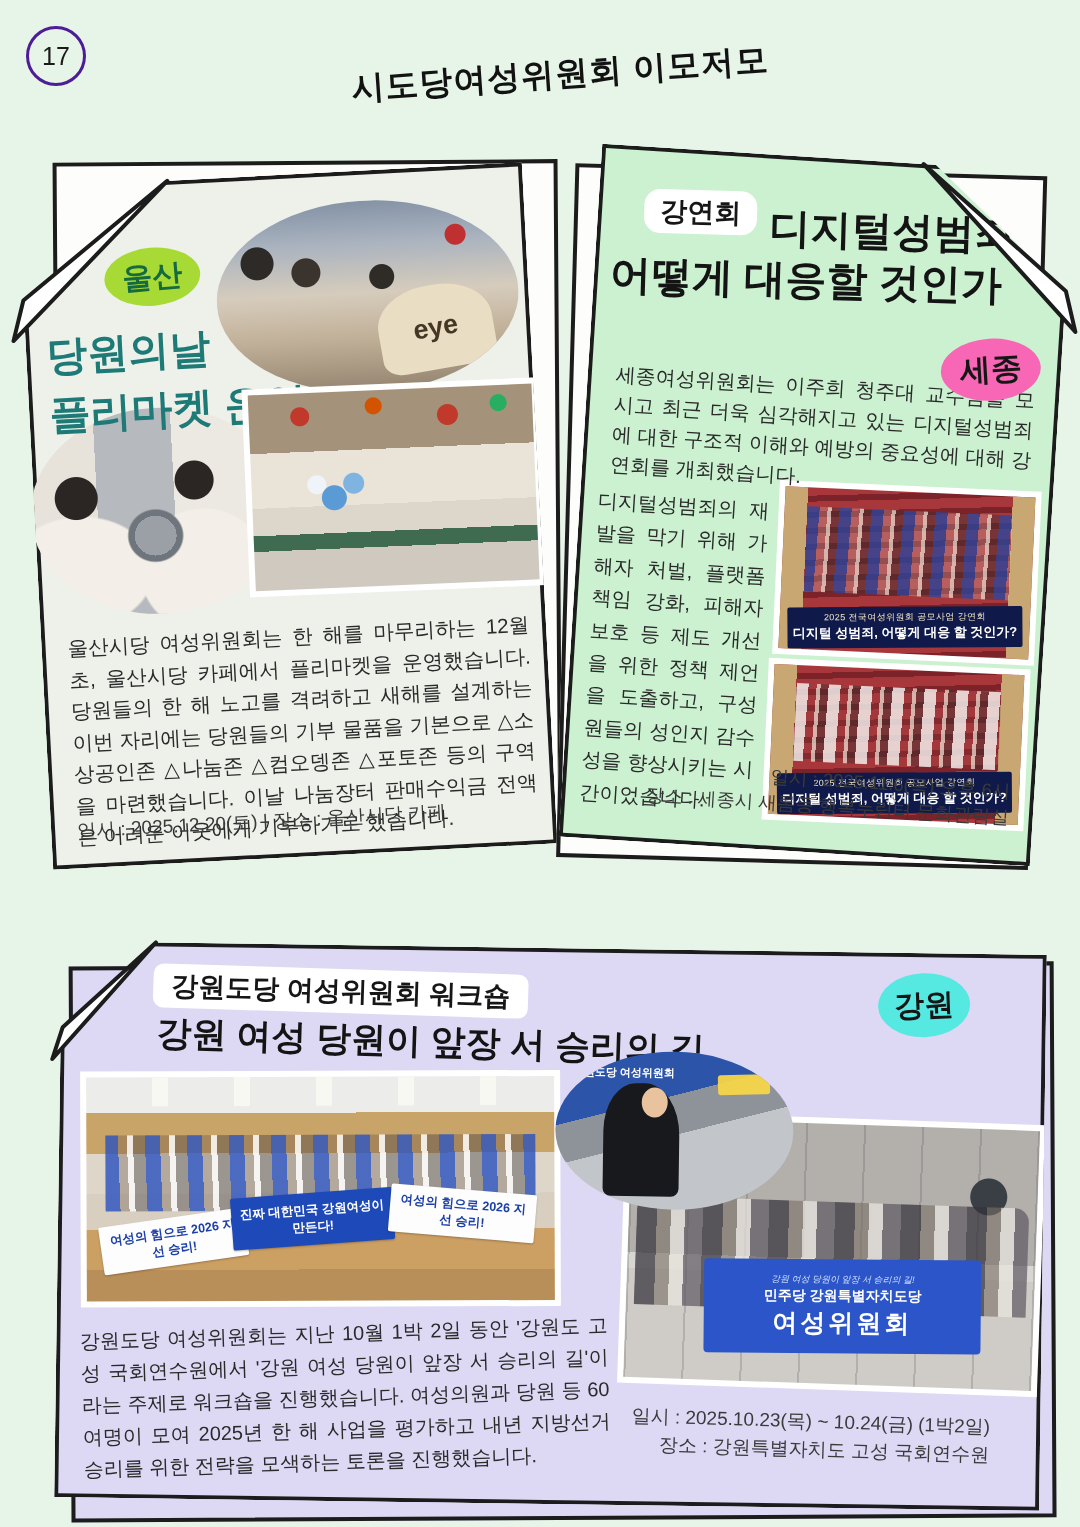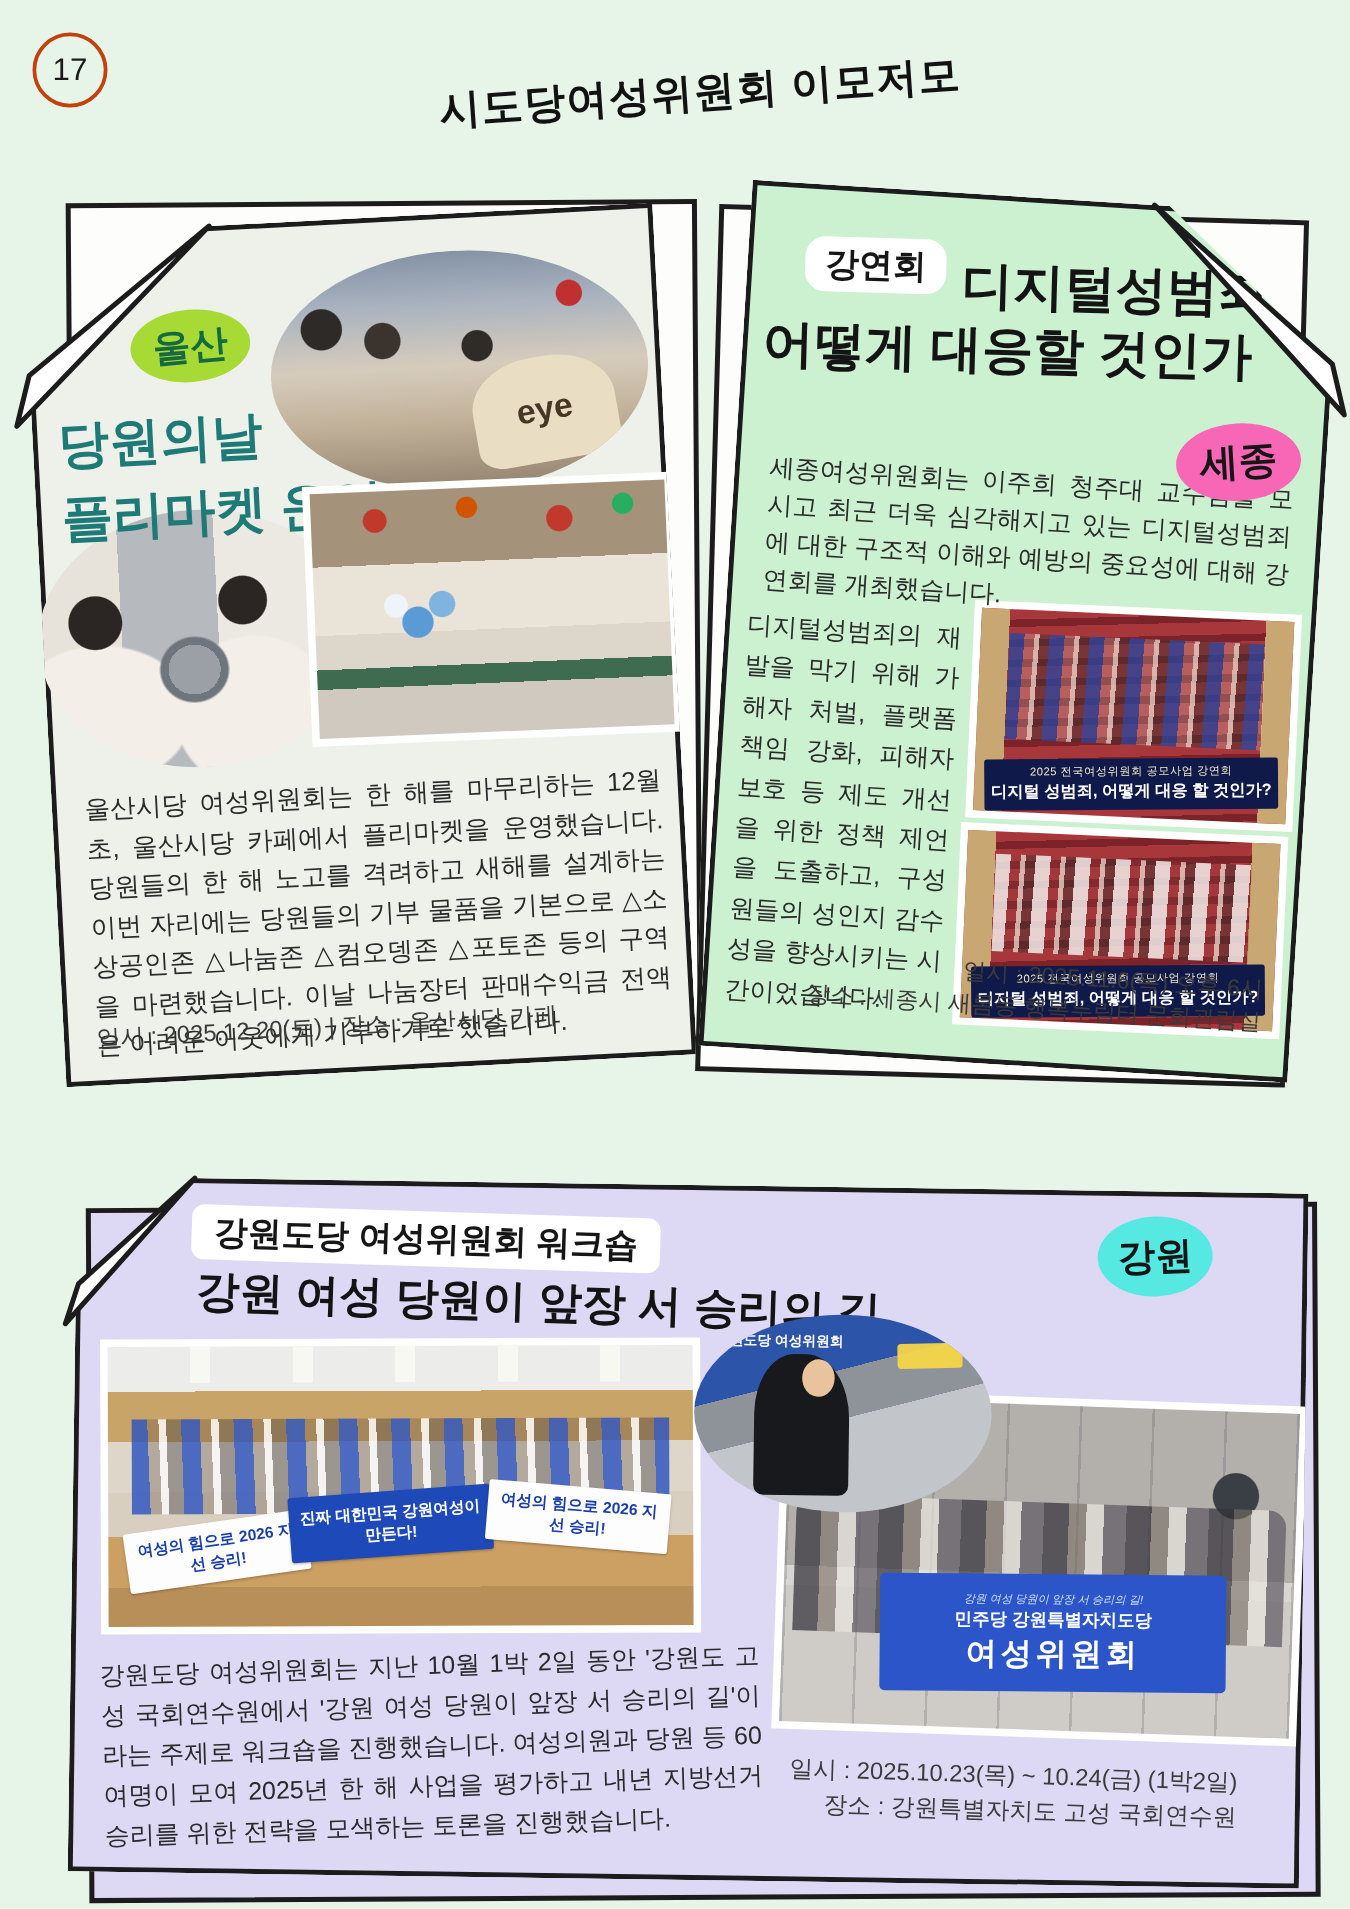--- a/index.html
+++ b/index.html
@@ -1,20 +1,20 @@
 <!DOCTYPE html>
 <html><head>
 <meta charset="utf-8">
 <style>
   html,body{margin:0;padding:0;}
   body{font-family:"Liberation Sans","DejaVu Sans",sans-serif;}
   #canvas{position:relative;width:1080px;height:1527px;background:#e6f5e8;overflow:hidden;}
 
   
-  .page-num{position:absolute;left:26px;top:26px;width:54px;height:54px;border:3px solid #c2410c;
+  .page-num{position:absolute;left:26px;top:26px;width:54px;height:54px;border:3px solid #4c1d95;
     border-radius:50%;display:flex;align-items:center;justify-content:center;
     font-size:25px;color:#1a1a1a;background:transparent;}
   .page-title{position:absolute;left:340px;top:52px;width:440px;text-align:center;
     font-size:33px;font-weight:800;color:#121212;letter-spacing:1px;transform:rotate(-4deg);}
 
   
   .card{position:absolute;}
   .sheet{position:absolute;inset:0;border:4px solid #1c1c1c;box-sizing:border-box;}
   .back-sheet{background:#fdfdfb;}
   .front-sheet{z-index:2;}

